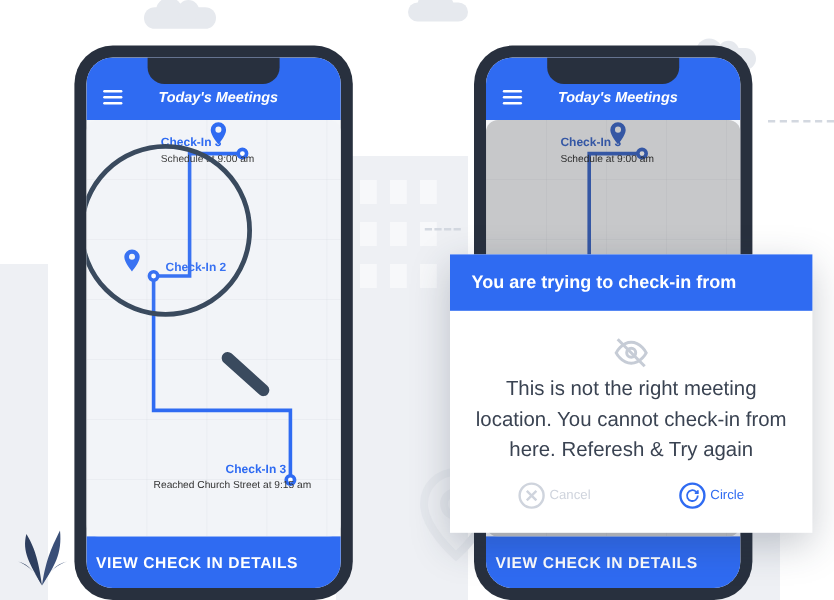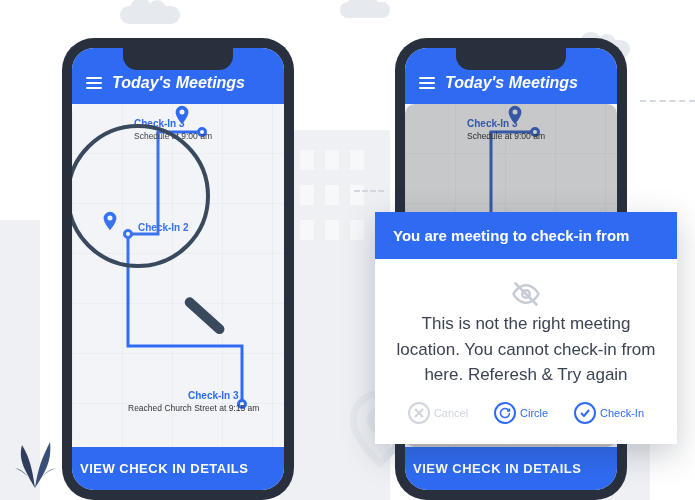--- a/index.html
+++ b/index.html
@@ -118,23 +118,24 @@
   .hamburger {
     display: flex;
     flex-direction: column;
     gap: 3px;
     cursor: pointer;
   }
   .hamburger span {
     width: 16px; height: 2px; background: #fff; border-radius: 2px;
   }
   .title {
-    font-size: 16px;
+    font-size: 12px;
     font-weight: 700;
     font-style: italic;
+    margin-left: 20px;
   }
 
   .mapArea {
     flex: 1;
     position: relative;
     background:
       linear-gradient(0deg, rgba(200,205,214,.18) 1px, transparent 1px),
       linear-gradient(90deg, rgba(200,205,214,.18) 1px, transparent 1px),
       #f2f4f8;
     background-size: 50px 50px, 50px 50px, auto;
@@ -384,21 +385,21 @@
           </svg>
       </div>
       <div class="checkLabel" style="left:62px; top:14px;">Check-In 3</div>
       <div class="checkSub" style="left:62px; top:27px;">Schedule at 9:00 am</div>
     </div>
     <div class="bottomBtn">VIEW CHECK IN DETAILS</div>
   </div>
 </div>
 
 <div class="modal">
-  <div class="modal-header">You are meeting to check-in from</div>
+  <div class="modal-header">You are trying to check-in from</div>
   <div class="modal-body">
     <div class="eyeoff">
       <svg viewBox="0 0 24 24" fill="none" stroke="currentColor" stroke-width="2">
         <path d="M2 12s3.5-7 10-7 10 7 10 7-3.5 7-10 7S2 12 2 12z"></path>
         <circle cx="12" cy="12" r="3"></circle>
         <line x1="3" y1="3" x2="21" y2="21"></line>
       </svg>
     </div>
     <div class="modal-text">This is not the right meeting location. You cannot check-in from here. Referesh &amp; Try again</div>
     <div class="modal-actions">
@@ -412,23 +413,15 @@
       </div>
       <div class="action primary">
         <div class="iconCircle">
           <svg width="12" height="12" viewBox="0 0 24 24" fill="none" stroke="currentColor" stroke-width="3">
             <path d="M21 12a9 9 0 1 1-3-6.7L21 8"></path>
             <polyline points="21 3 21 8 16 8"></polyline>
           </svg>
         </div>
         <span>Circle</span>
       </div>
-      <div class="action primary">
-        <div class="iconCircle">
-          <svg width="10" height="10" viewBox="0 0 10 10">
-              <path d="M1 5 L4 8 L9 2" stroke="currentColor" stroke-width="2" fill="none"></path>
-            </svg>
-        </div>
-        <span>Check-In</span>
-      </div>
     </div>
   </div>
 </div>
 
 </body></html>

